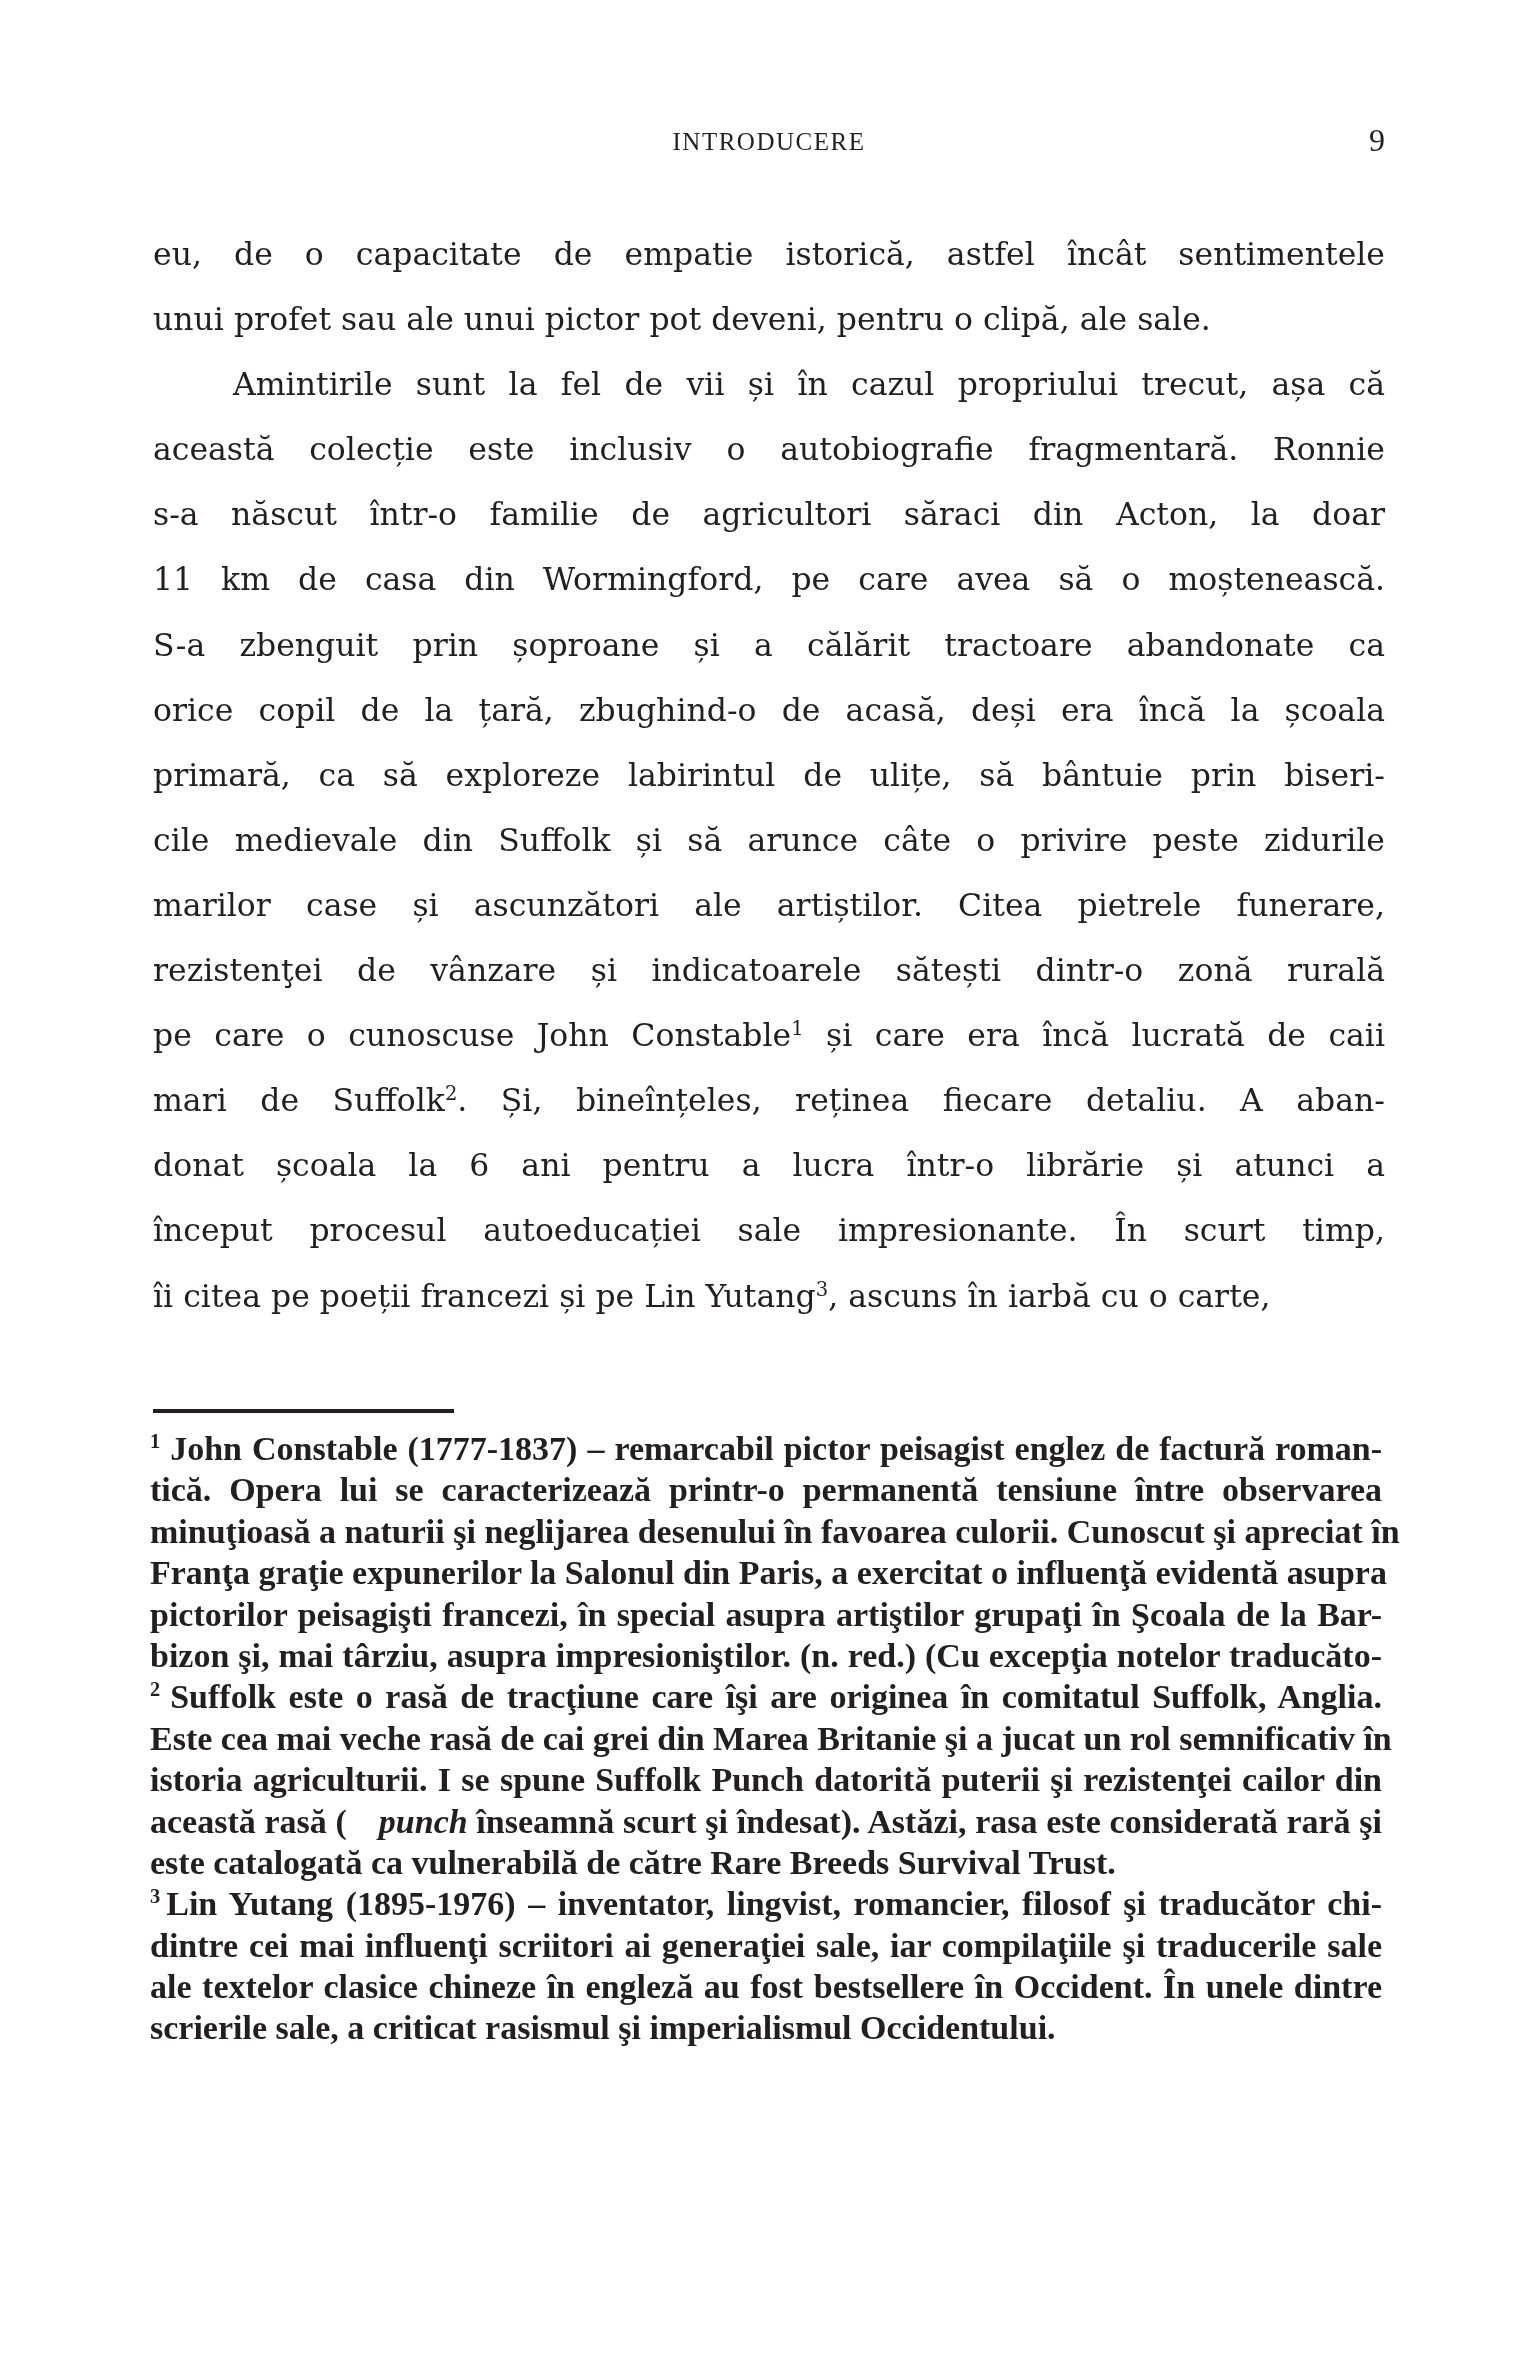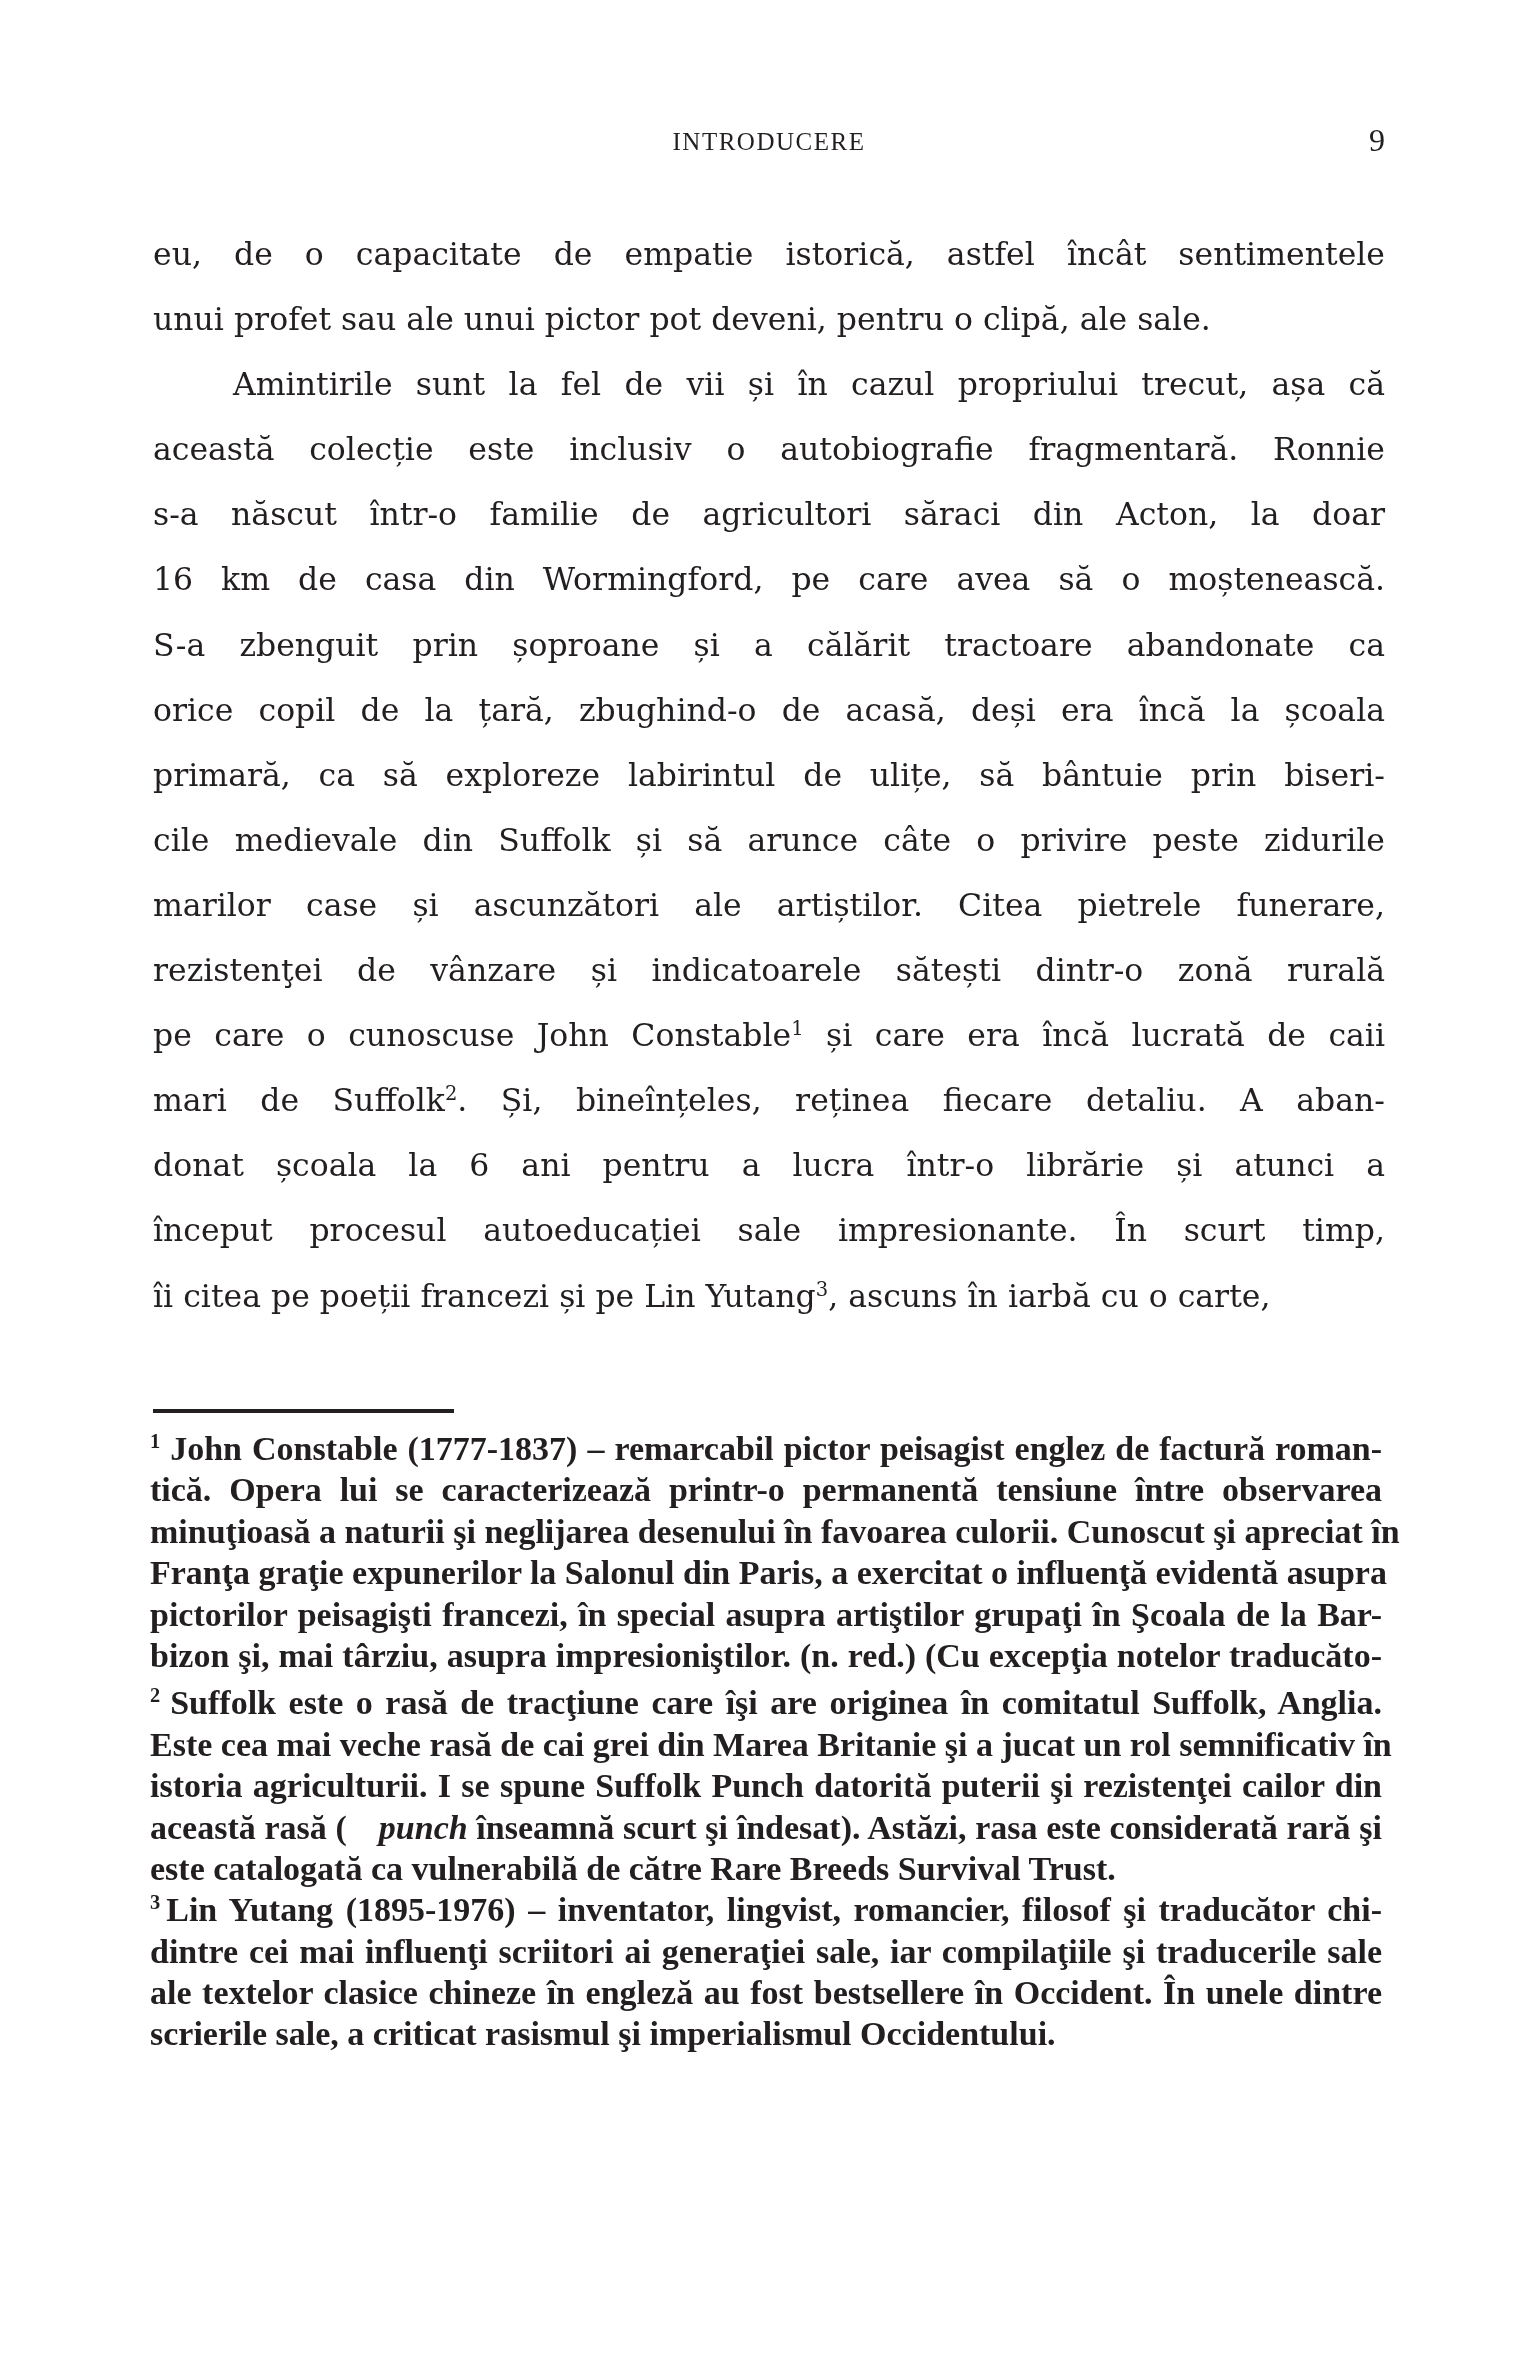--- a/index.html
+++ b/index.html
@@ -27,42 +27,42 @@
     sup.fn { font-size: 62%; line-height: 0; vertical-align: 0.55em; }
     .footnote-rule {
       position: absolute; left: 153px; top: 1409px; width: 301px; height: 4px; background: #231f20;
     }
     .footnotes {
       position: absolute; left: 150px; width: 1232px; top: 1428px;
       font-family: "Liberation Serif", serif; font-size: 34px; line-height: 41.4px; font-weight: bold;
     }
     .footnotes .line { display: block; height: 41.4px; text-align: justify; text-align-last: justify; white-space: nowrap; }
     .footnotes .line.last { text-align-last: left; }
-    .footnotes .line.gap { margin-top: 6px; }
+    .footnotes .line.gap { }
     .fn-marker { font-size: 60%; vertical-align: 0.6em; line-height: 0; margin-right: 10px; }
     .fn-marker.small { margin-right: 6px; }
     em { font-style: italic; margin-left: 32px; }
   </style>
 </head>
 <body>
 
 <div class="page">
 
   <div class="running-head">
     <div class="running-title">INTRODUCERE</div>
     <div class="page-number">9</div>
   </div>
 
   <div class="body-text">
     <span class="line">eu, de o capacitate de empatie istorică, astfel încât sentimentele</span>
     <span class="line last">unui profet sau ale unui pictor pot deveni, pentru o clipă, ale sale.</span>
     <span class="line indent">Amintirile sunt la fel de vii și în cazul propriului trecut, așa că</span>
     <span class="line">această colecție este inclusiv o autobiografie fragmentară. Ronnie</span>
     <span class="line">s-a născut într-o familie de agricultori săraci din Acton, la doar</span>
-    <span class="line">16 km de casa din Wormingford, pe care avea să o moștenească.</span>
+    <span class="line">11 km de casa din Wormingford, pe care avea să o moștenească.</span>
     <span class="line">S-a zbenguit prin șoproane și a călărit tractoare abandonate ca</span>
     <span class="line">orice copil de la țară, zbughind-o de acasă, deși era încă la școala</span>
     <span class="line">primară, ca să exploreze labirintul de ulițe, să bântuie prin biseri-</span>
     <span class="line">cile medievale din Suffolk și să arunce câte o privire peste zidurile</span>
     <span class="line">marilor case și ascunzători ale artiștilor. Citea pietrele funerare,</span>
     <span class="line">rezistenţei de vânzare și indicatoarele sătești dintr-o zonă rurală</span>
     <span class="line"><span>pe care o cunoscuse John Constable</span><sup class="fn">1</sup> <span>și care era încă lucrată de caii</span></span>
     <span class="line"><span>mari de Suffolk</span><sup class="fn">2</sup><span>. Și, bineînțeles, reținea fiecare detaliu. A aban-</span></span>
     <span class="line">donat școala la 6 ani pentru a lucra într-o librărie și atunci a</span>
     <span class="line">început procesul autoeducației sale impresionante. În scurt timp,</span>

